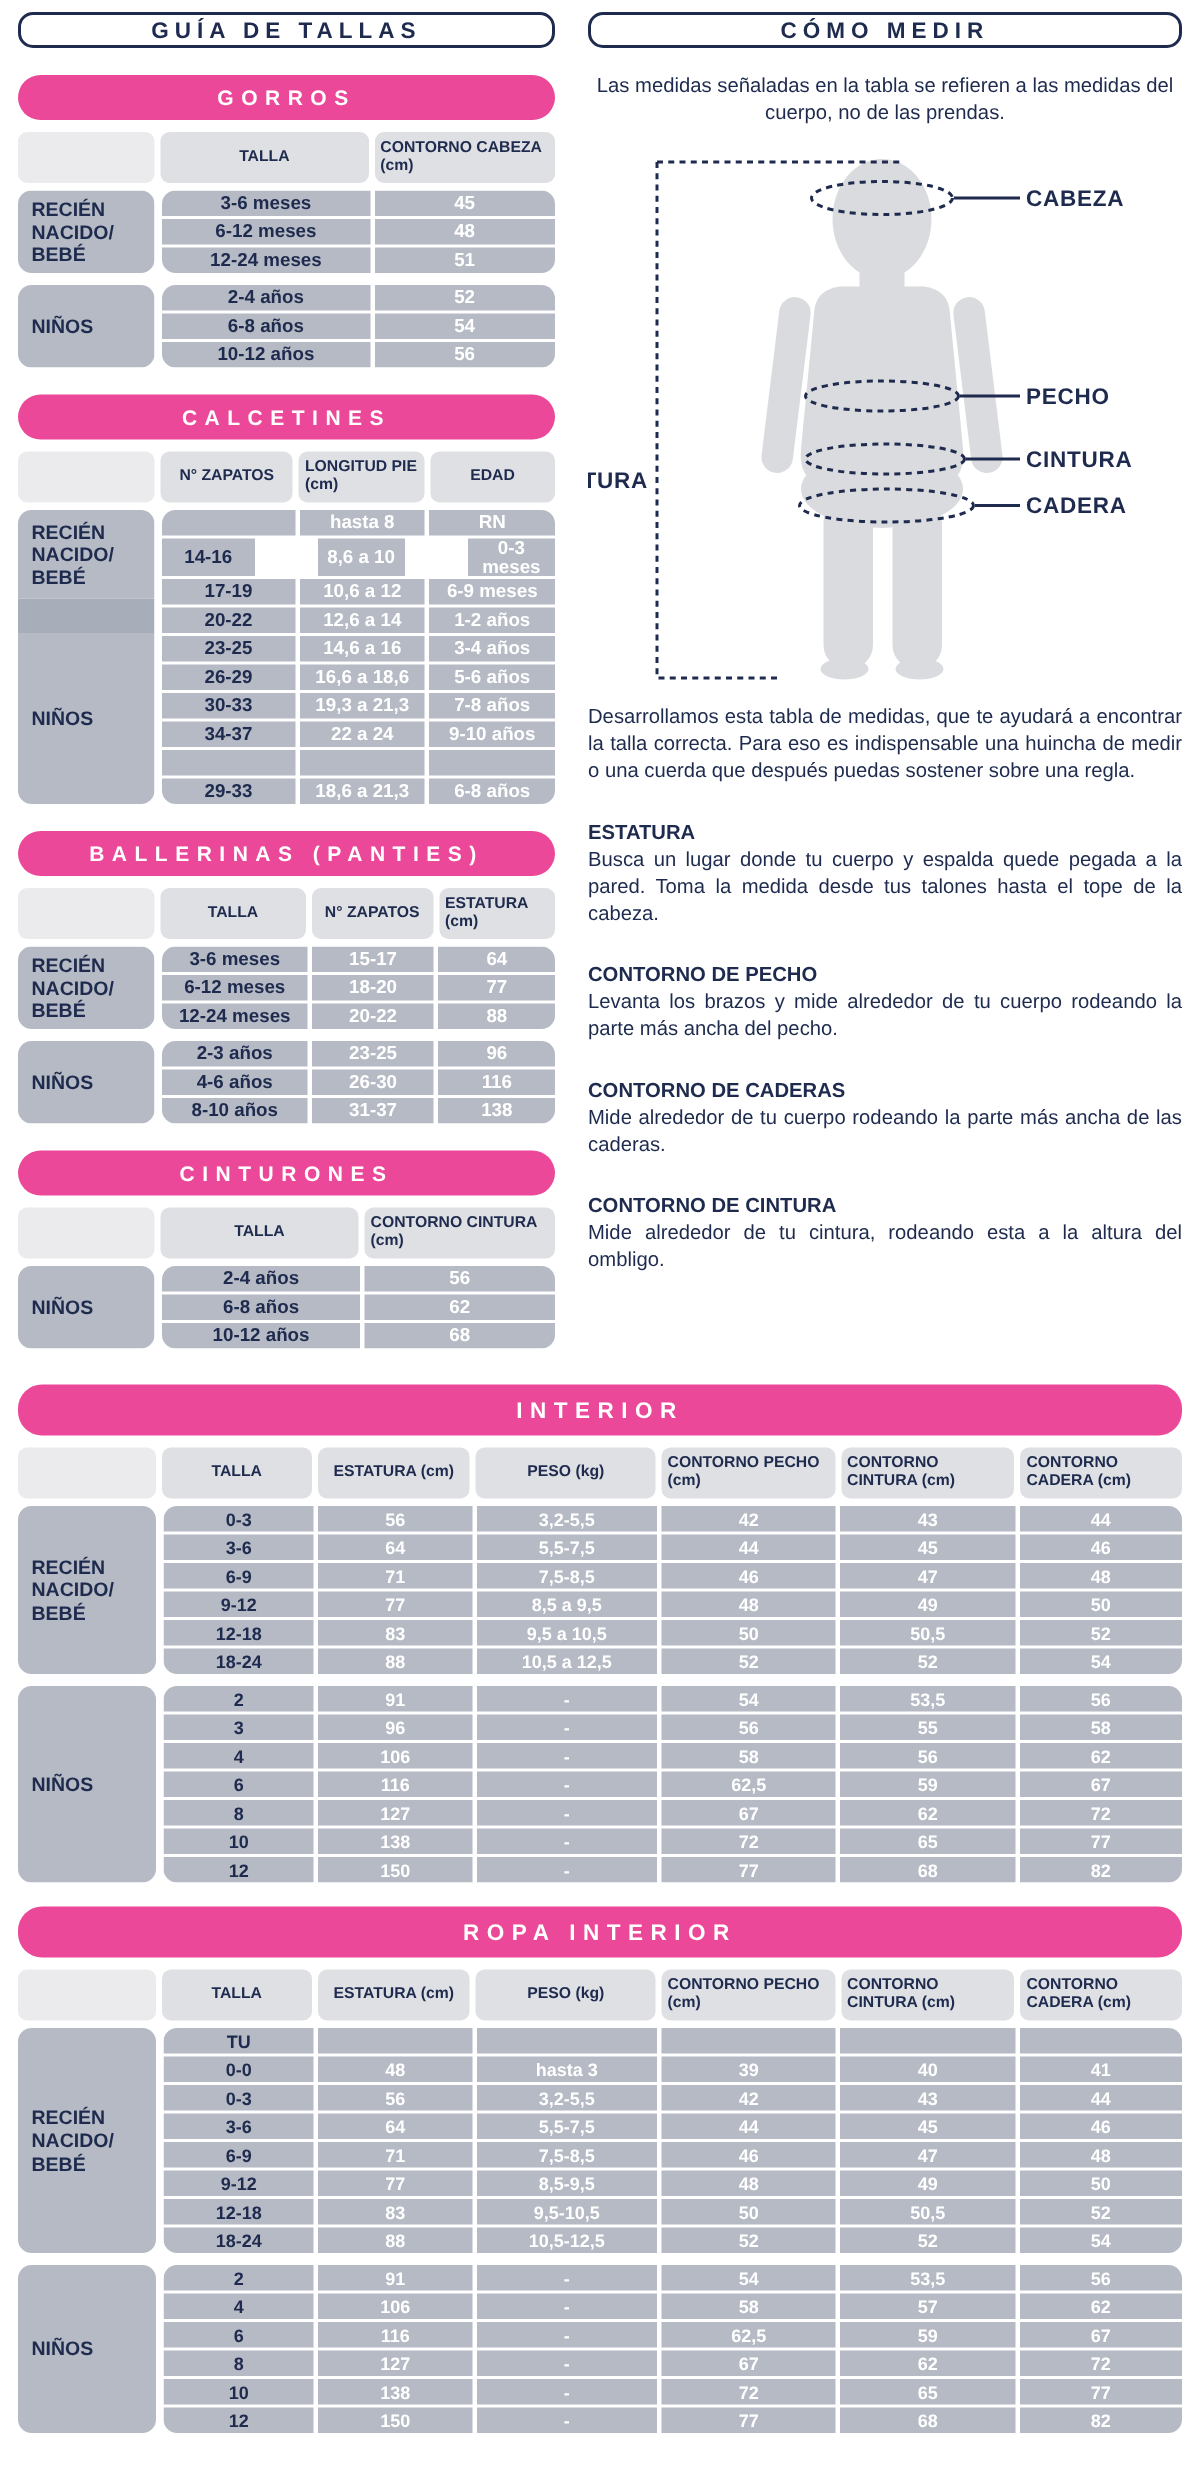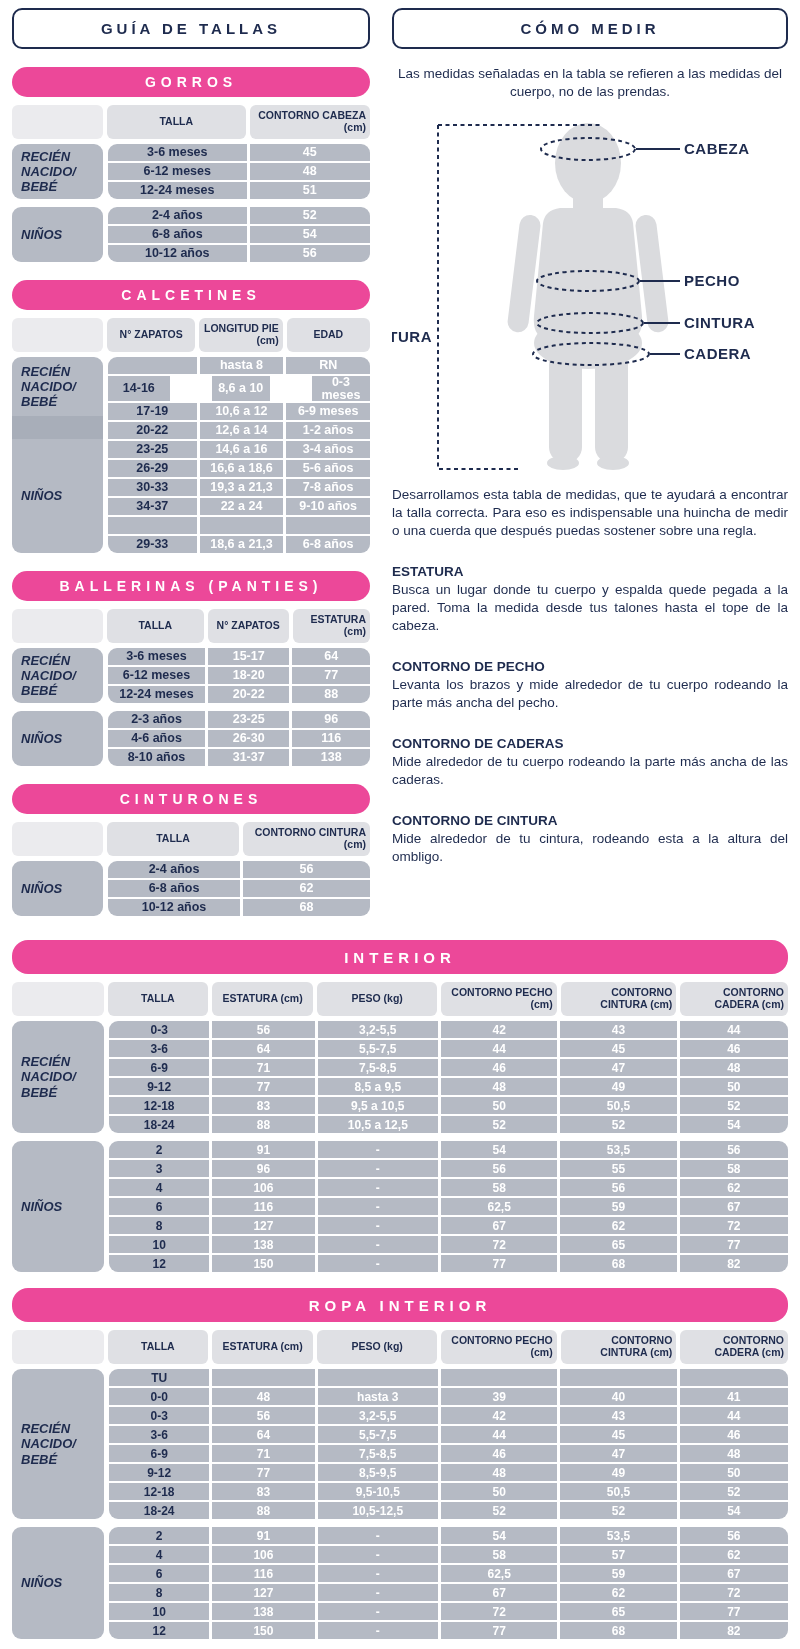--- a/index.html
+++ b/index.html
@@ -4,42 +4,42 @@
 <style>
   * { box-sizing: border-box; }
   html,body { margin:0; padding:0; background:#ffffff; }
   body { width:800px; font-family:"Liberation Sans", sans-serif; color:#1e2b4e; }
   .page { width:800px; min-height:1649px; padding:8px 12px 30px; }
 
   .top { display:flex; gap:22px; }
   .col-left { flex:0 0 358px; width:358px; }
   .col-right { flex:1; min-width:0; }
 
-  .title-box { border:2px solid #1e2b4e; border-radius:10px; height:41px;
+  .title-box { border:2px solid #1e2b4e; border-radius:10px; height:24px;
     display:flex; align-items:center; justify-content:center;
     font-weight:800; font-size:15px; letter-spacing:4px; color:#1e2b4e; }
 
   
   .stable { margin-top:18px; }
   .btable { margin-top:16px; }
   .banner { background:#ec4899; color:#ffffff; border-radius:16px;
     display:flex; align-items:center; justify-content:center;
     font-weight:800; letter-spacing:5px; }
   .stable .banner { height:30px; font-size:14px; margin-bottom:8px; }
   .btable .banner { height:34px; font-size:15px; margin-bottom:8px; }
 
   .hrow { display:grid; gap:4px; margin-bottom:5px; }
   .hph  { background:#ebebee; border-radius:6px; }
   .hcell { background:#dfe0e4; border-radius:6px; color:#1e2b4e;
-    font-weight:800; font-size:10.5px; line-height:1.12; text-align:right;
+    font-weight:800; font-size:10.5px; line-height:1.12; text-align:left;
     display:flex; align-items:center; justify-content:center;
     padding:3px 4px; min-height:34px; }
 
   .tsec { display:grid; gap:5px; margin-bottom:8px; }
-  .labcol { display:flex; flex-direction:column; border-radius:9px; overflow:hidden;font-style:italic; }
+  .labcol { display:flex; flex-direction:column; border-radius:9px; overflow:hidden; }
   .labseg { background:#b5bac4; display:flex; align-items:center; padding:2px 4px 2px 9px; }
   .labseg.dark { background:#a8aeb9; }
   .labtext { font-weight:800; font-size:13px; line-height:1.18; color:#1e2b4e; }
 
   .rows { display:flex; flex-direction:column; gap:2px; border-radius:9px; overflow:hidden; align-self:start; }
   .trow { display:grid; gap:3px; }
   .cell { background:#b5bac4; min-height:17px; display:flex; align-items:center;
     justify-content:center; font-size:12.5px; font-weight:700; text-align:center; line-height:1; }
   .cell.key { color:#1e2b4e; }
   .cell.val { color:#ffffff; }

